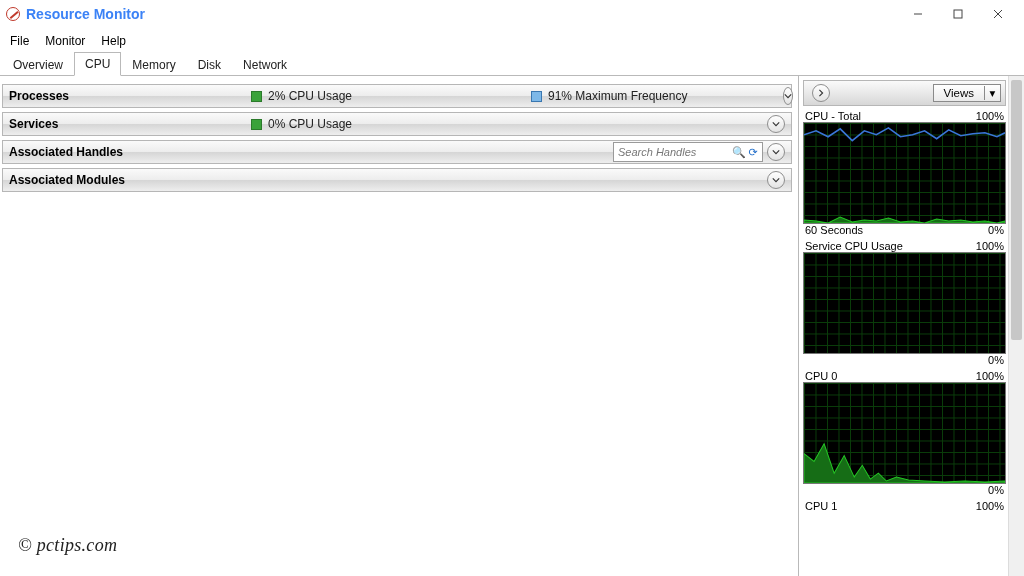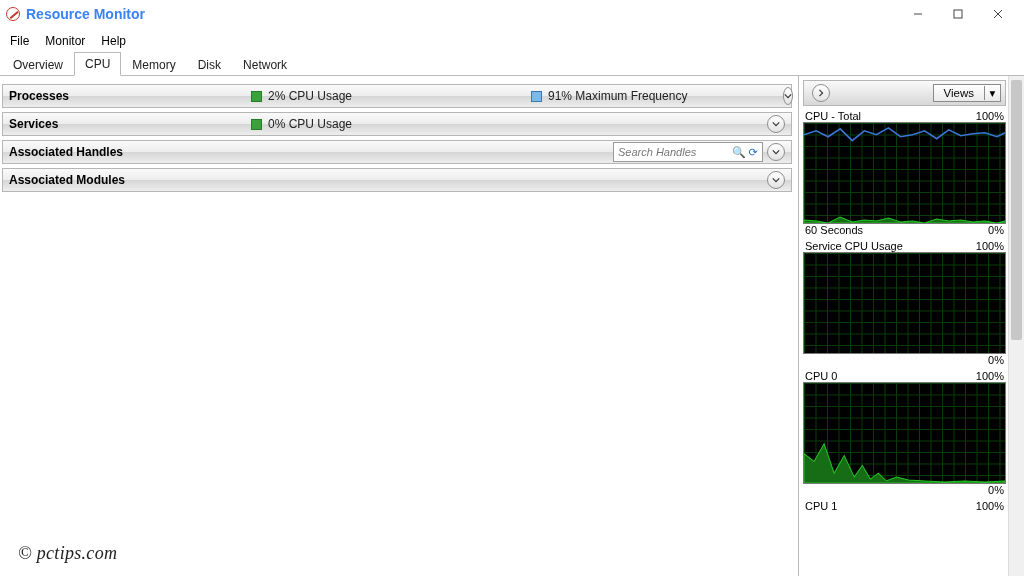--- a/index.html
+++ b/index.html
@@ -67,21 +67,21 @@
 .chart-grid { position: absolute; inset: 0;
   background-image:
     linear-gradient(#0a3d0a 1px, transparent 1px),
     linear-gradient(90deg, #0a3d0a 1px, transparent 1px);
   background-size: 11.5px 11.5px;
 }
 .chart-box svg { position: absolute; inset: 0; width: 100%; height: 100%; }
 .chart-bot { display:flex;justify-content:space-between;font-size:11px;padding:0 2px;color:#000; }
 
 
-.watermark { position: absolute; left: 18px; bottom: 12px; font-size: 18px; font-style: italic; color: #222; font-family: Georgia, serif; letter-spacing: .3px; }
+.watermark { position: absolute; left: 18px; bottom: 20px; font-size: 18px; font-style: italic; color: #222; font-family: Georgia, serif; letter-spacing: .3px; }
 </style>
 </head>
 <body>
 
 <div class="titlebar">
   <span class="app-icon"></span>
   <span class="title">Resource Monitor</span>
   <span class="spacer"></span>
   <div class="win-btn">
       <svg viewBox="0 0 10 10">

